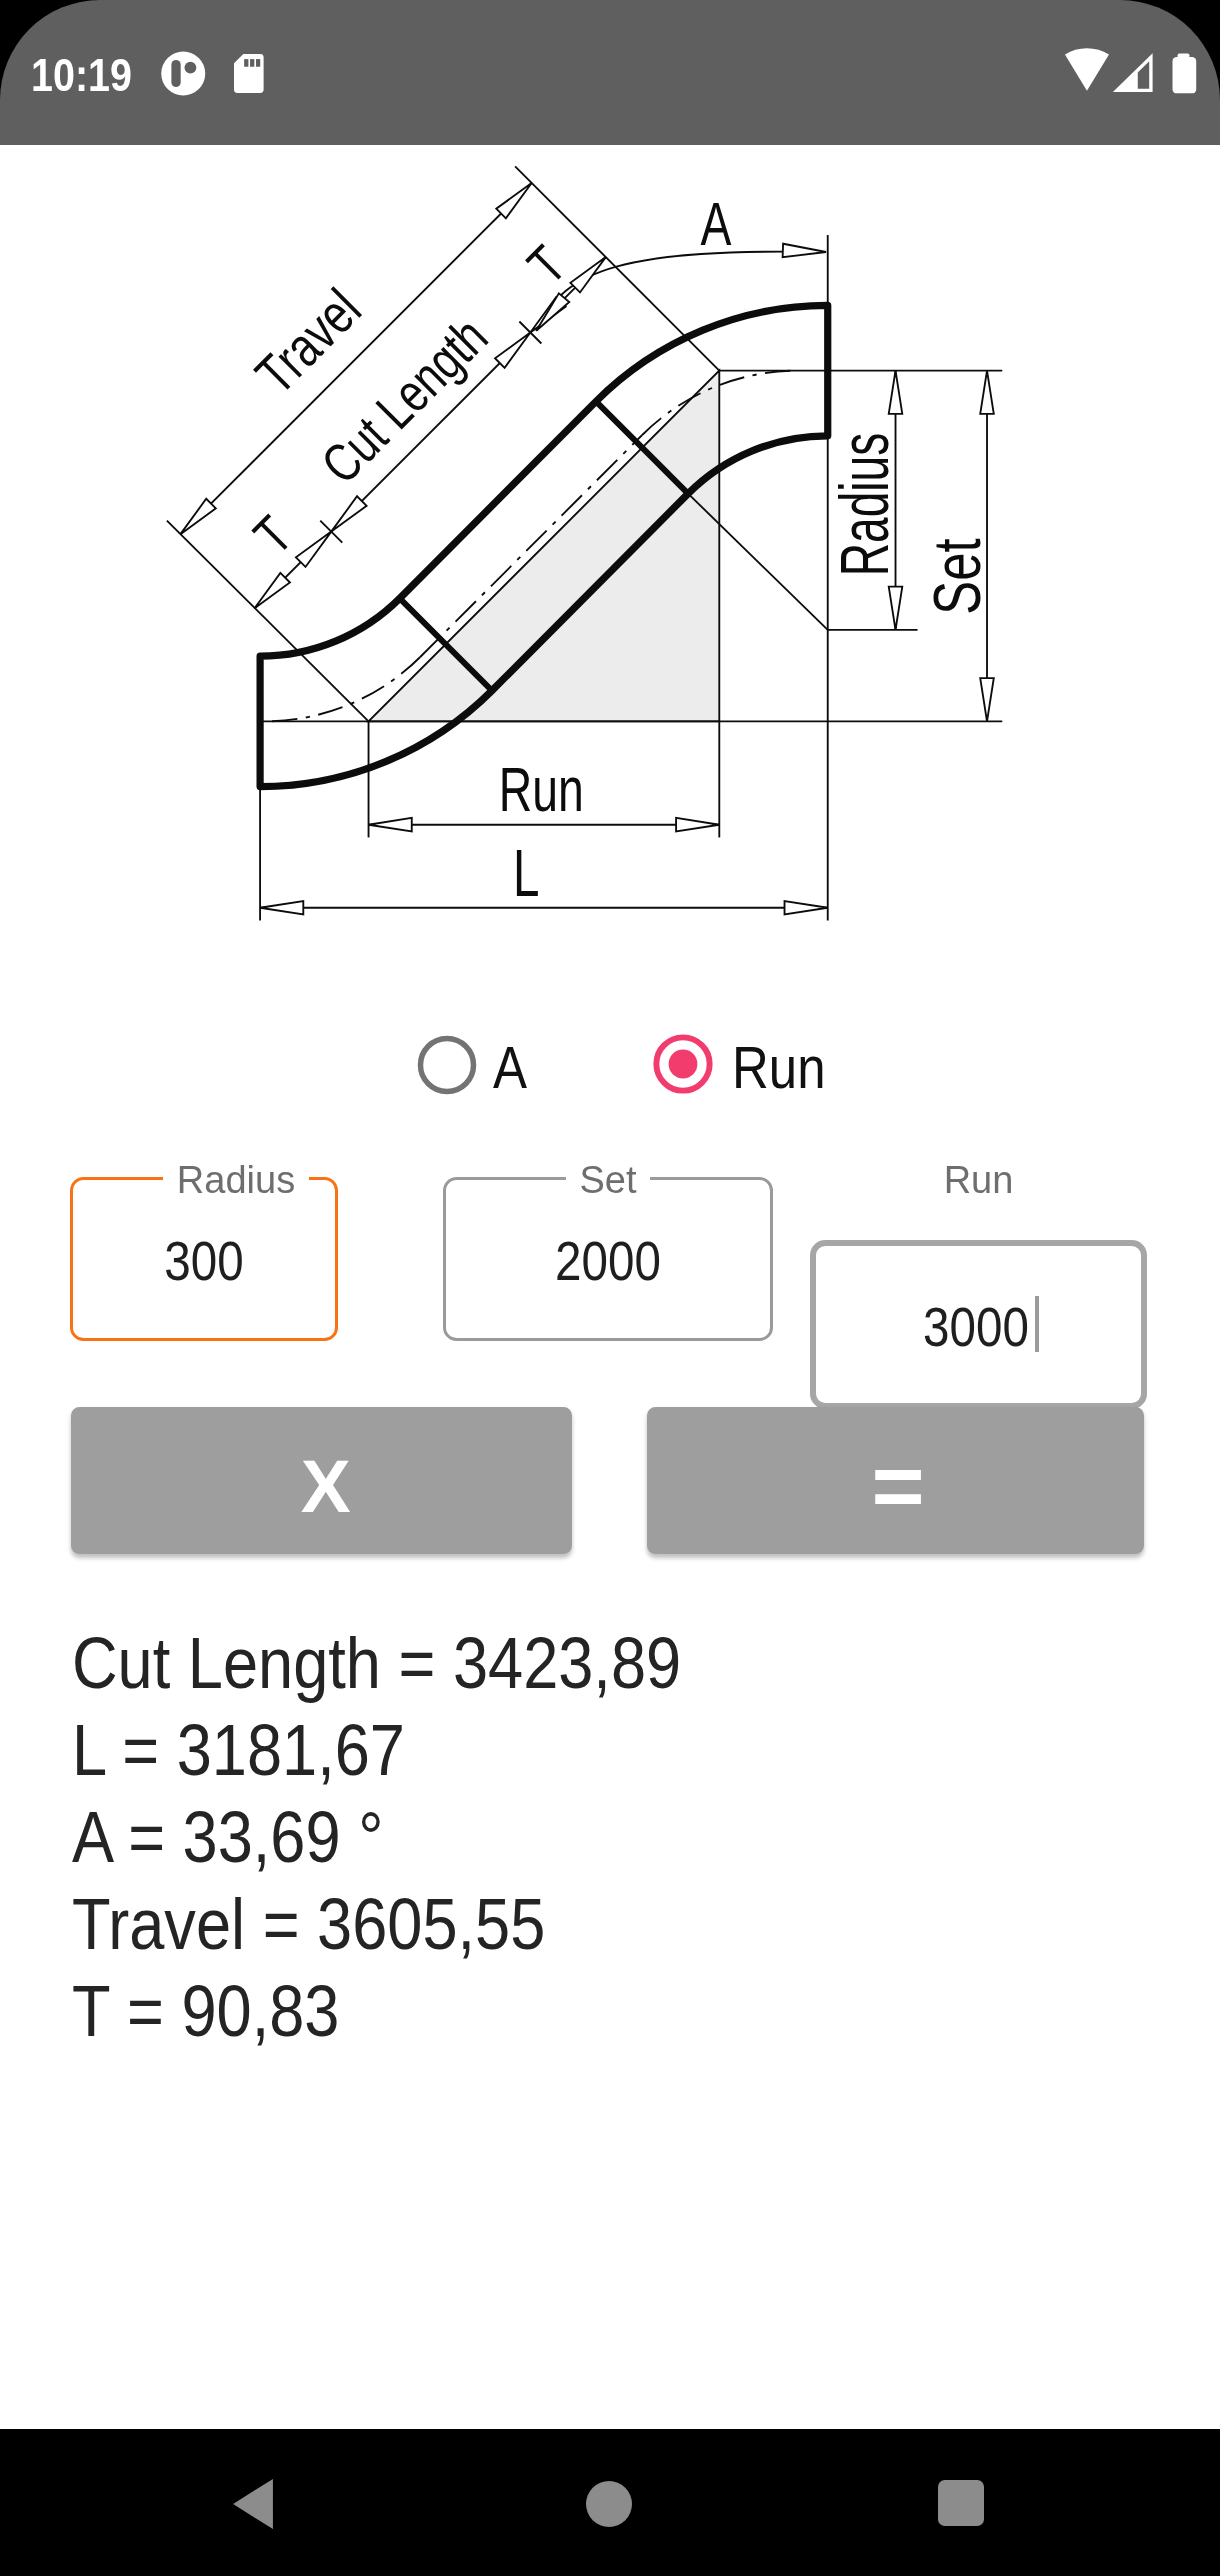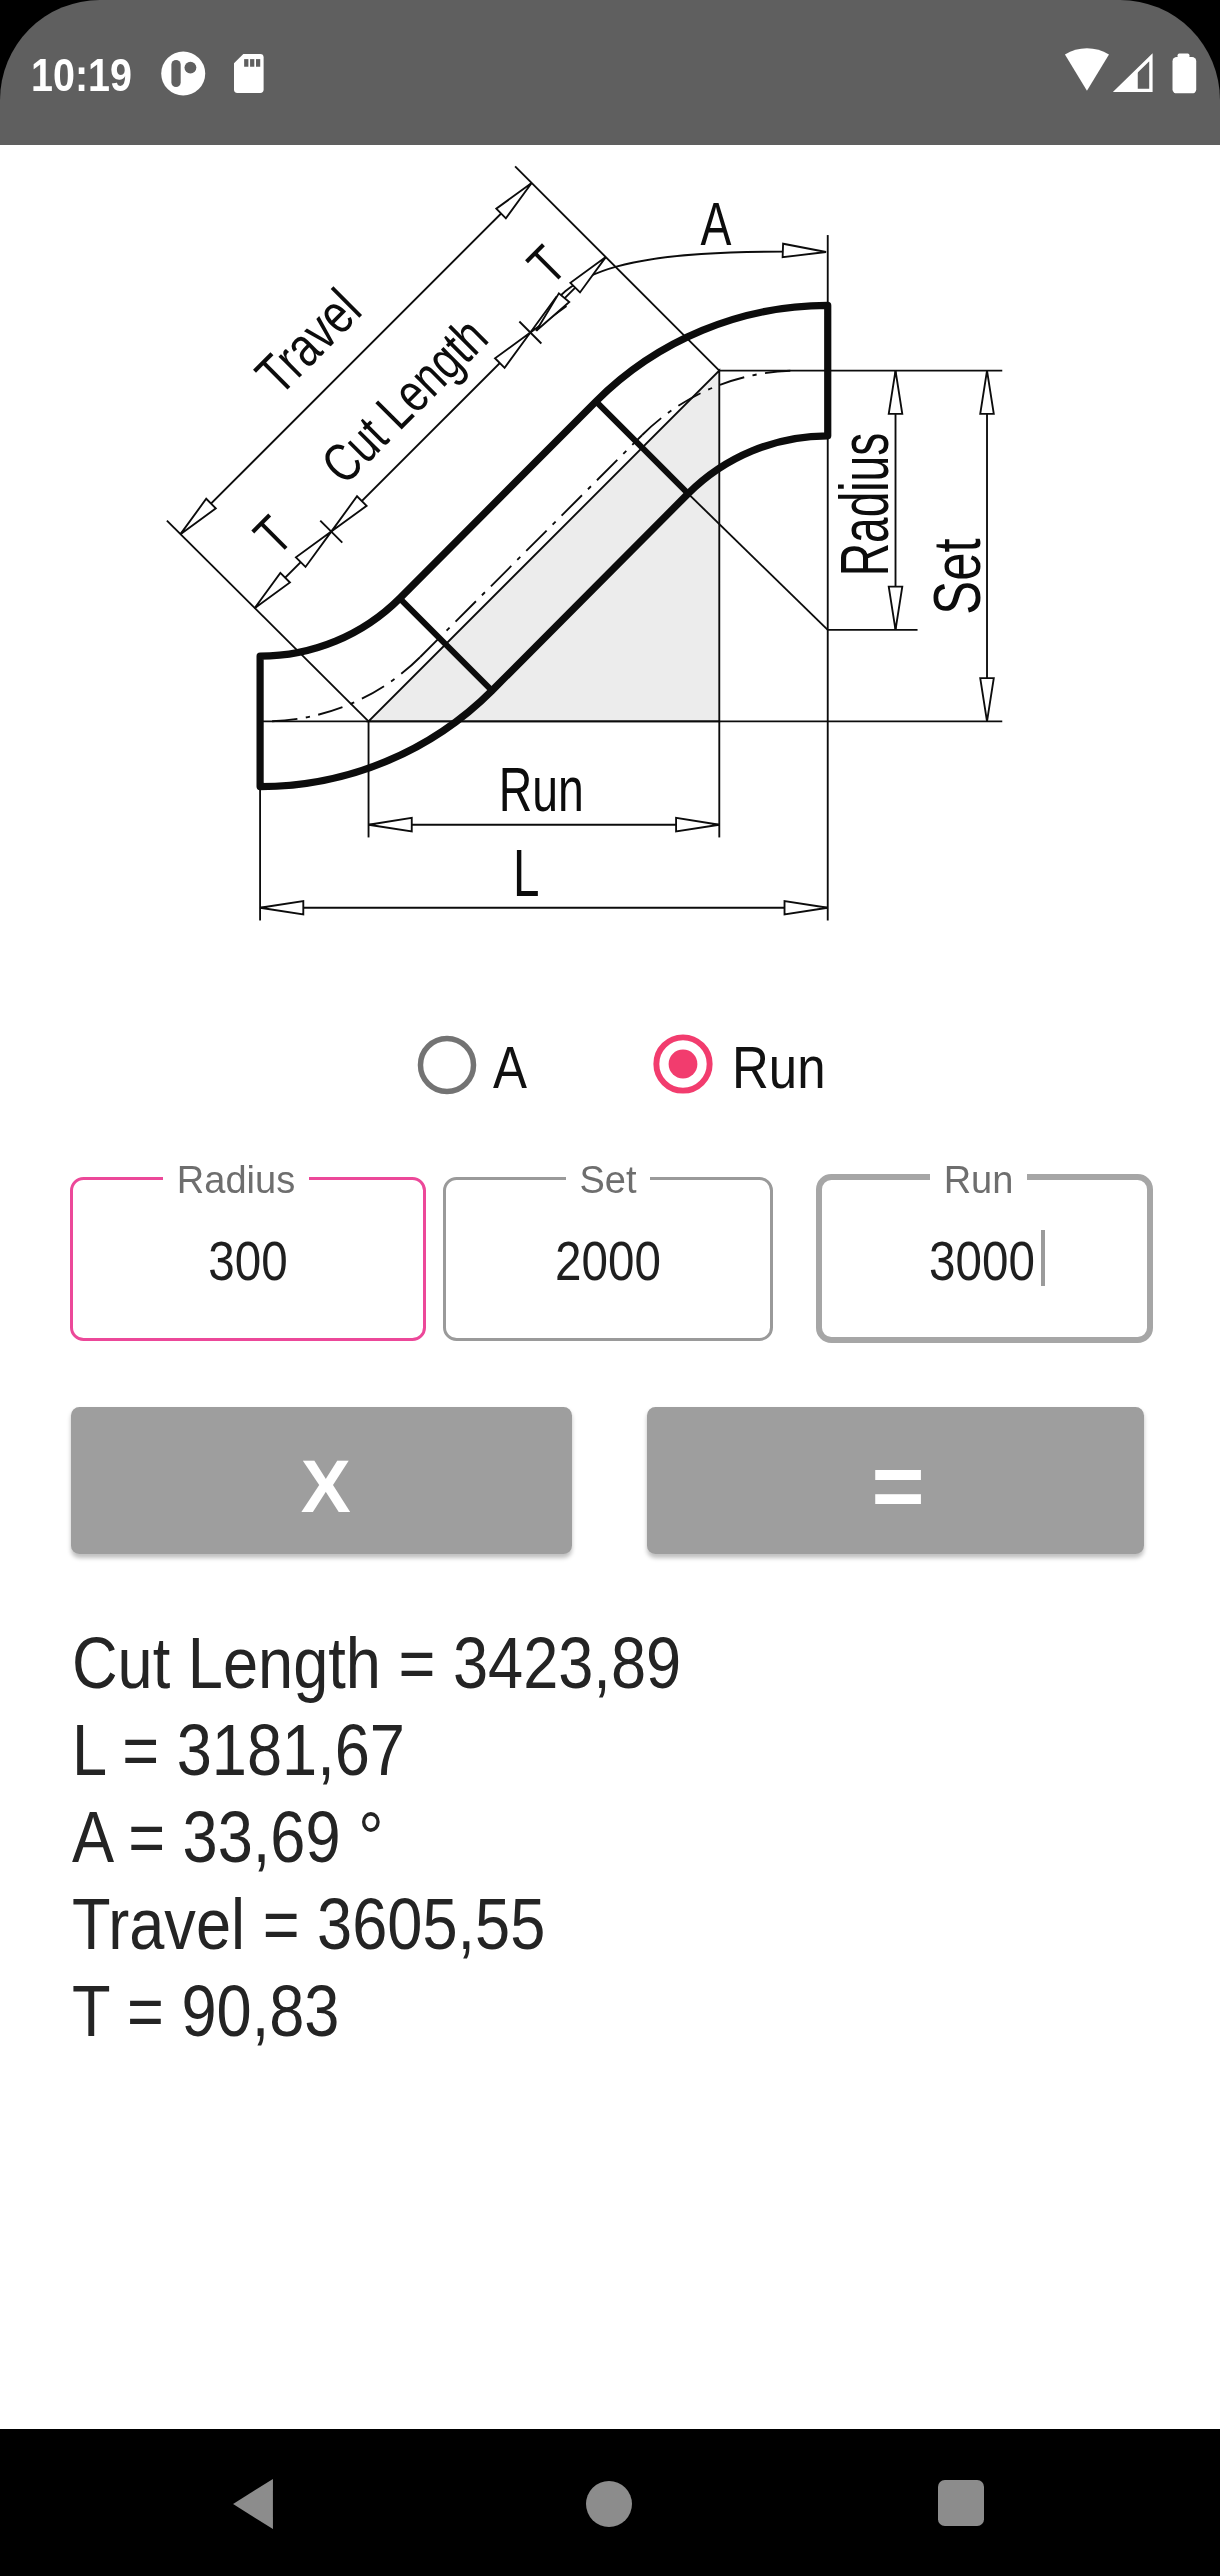--- a/index.html
+++ b/index.html
@@ -152,37 +152,37 @@
   <div class="abs" style="left:493px;top:1033px;font-size:60px;color:#111;transform:scaleX(0.85);transform-origin:left;">A</div>
 
   <svg class="abs" style="left:650px;top:1031px;" width="66" height="66" viewBox="0 0 78 78">
     <circle cx="39" cy="39" r="31.5" fill="none" stroke="#f23c6e" stroke-width="7"></circle>
     <circle cx="39" cy="39" r="17" fill="#f23c6e"></circle>
   </svg>
 
   <div class="abs" style="left:732px;top:1033px;font-size:60px;color:#111;transform:scaleX(0.85);transform-origin:left;">Run</div>
 </div>
 
-<div class="abs" style="left:70px;top:1177px;width:356px;height:164px;border:3px solid #ec4899;border-radius:13.6px;box-sizing:border-box;">
+<div class="abs" style="left:70px;top:1177px;width:268px;height:164px;border:3px solid #f97316;border-radius:13.6px;box-sizing:border-box;">
   <div class="abs" style="left:0;right:0;top:48px;text-align:center;font-size:56px;color:#1f1f1f;transform:scaleX(0.85);">300</div>
 </div>
 
 <div class="abs" style="left:70px;top:1159px;width:332px;text-align:center;">
   <span style="background:#fff;padding:0 13.6px;font-size:38px;color:#6e6e6e;">Radius</span>
 </div>
 
 <div class="abs" style="left:443px;top:1177px;width:330px;height:164px;border:3px solid #9a9a9a;border-radius:13.6px;box-sizing:border-box;padding-left:15px;">
   <div class="abs" style="left:0;right:0;top:48px;text-align:center;font-size:56px;color:#1f1f1f;transform:scaleX(0.85);">2000</div>
 </div>
 
 <div class="abs" style="left:443px;top:1159px;width:330px;text-align:center;">
   <span style="background:#fff;padding:0 13.6px;font-size:38px;color:#6e6e6e;">Set</span>
 </div>
 
-<div class="abs" style="left:810px;top:1174px;width:337px;height:169px;border:6px solid #a6a6a6;border-radius:15.3px;box-sizing:border-box;margin-left:6px;">
+<div class="abs" style="left:810px;top:1240px;width:337px;height:169px;border:6px solid #a6a6a6;border-radius:15.3px;box-sizing:border-box;">
   <div class="abs" style="left:-5.1px;right:0;top:48px;text-align:center;font-size:56px;color:#1f1f1f;transform:scaleX(0.85);">3000</div>
 
   <div class="abs" style="left:219px;top:50px;width:4.2px;height:56px;background:#9b9b9b;"></div>
 </div>
 
 <div class="abs" style="left:810px;top:1159px;width:337px;text-align:center;">
   <span style="background:#fff;padding:0 13.6px;font-size:38px;color:#6e6e6e;">Run</span>
 </div>
 
 <div class="abs" style="left:71px;top:1407px;width:501px;height:147px;background:#9e9e9e;border-radius:8.5px;box-shadow:0 3.4px 4.2px rgba(0,0,0,0.25);color:#fff;font-size:75px;font-weight:bold;text-align:center;line-height:159px;text-indent:8.5px;">X</div>

